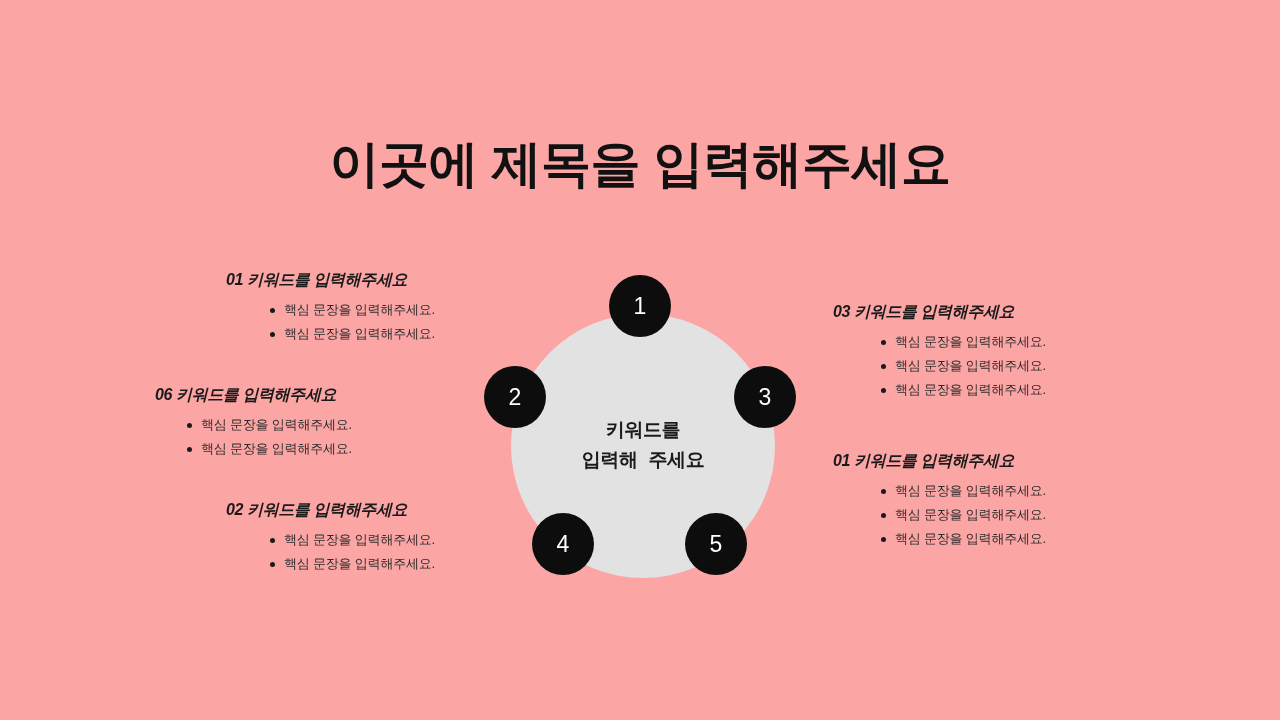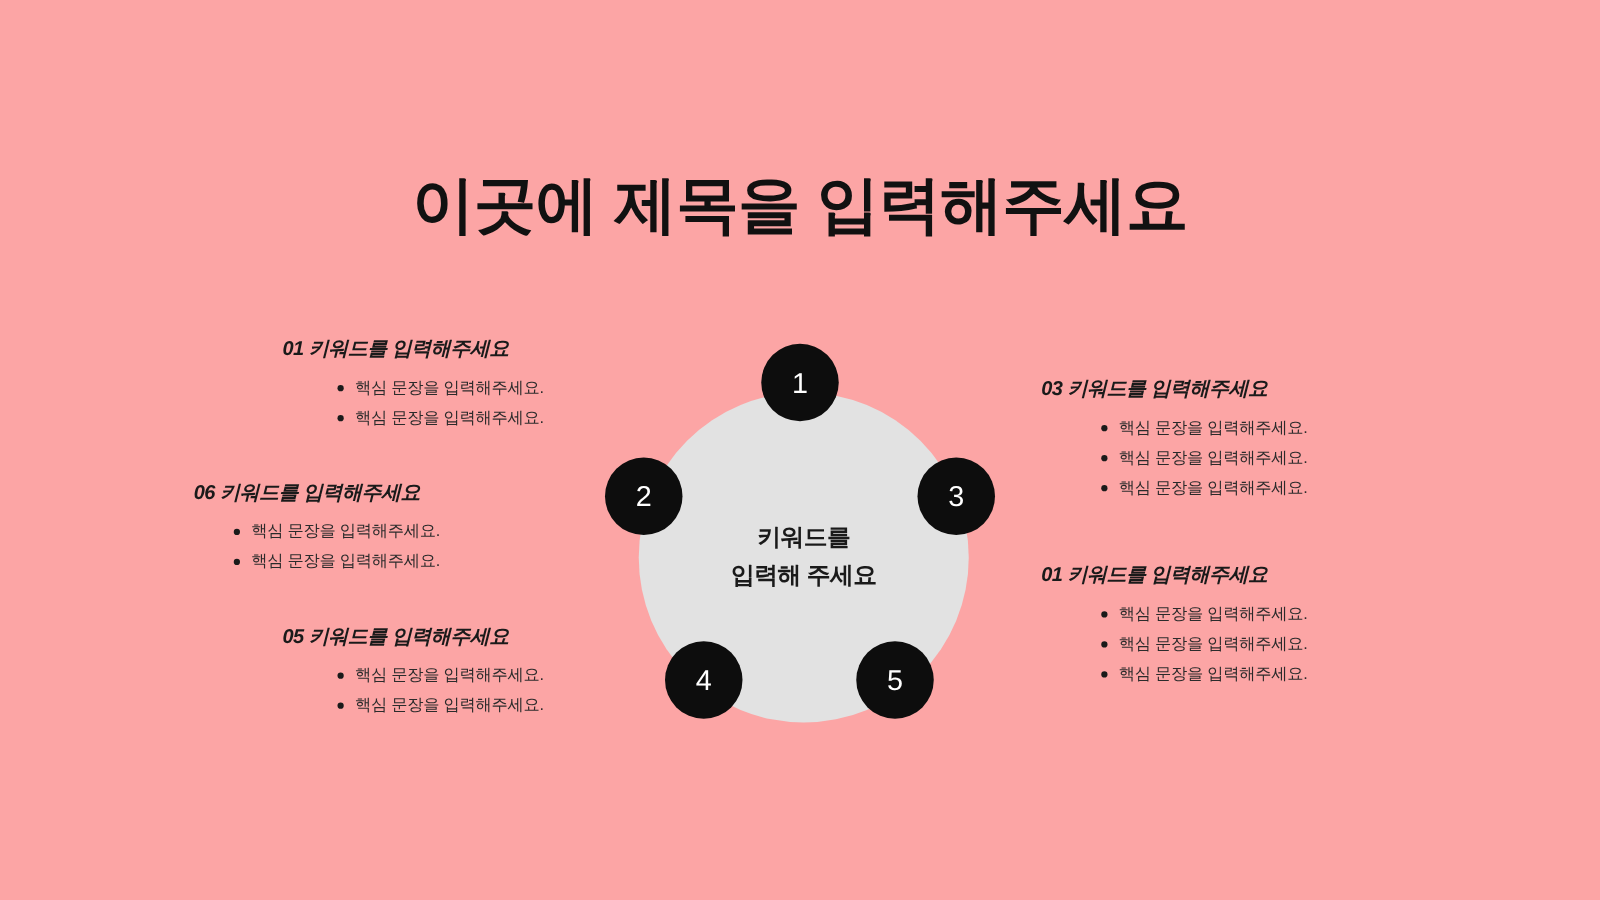--- a/index.html
+++ b/index.html
@@ -124,20 +124,21 @@
     flex-direction: column;
     align-items: center;
     justify-content: center;
     font-size: 19px;
     font-weight: 700;
     color: #1a1a1a;
     line-height: 30px;
     letter-spacing: -0.4px;
     text-align: center;
     pointer-events: none;
+    font-family: Liberation Mono, monospace;
   }
   .node {
     position: absolute;
     width: 62px;
     height: 62px;
     border-radius: 50%;
     background: #0d0d0d;
     color: #ffffff;
     display: flex;
     align-items: center;
@@ -169,21 +170,21 @@
 
   <div class="block left" id="block-02">
     <div class="block-title">06 키워드를 입력해주세요</div>
     <ul class="bullets">
       <li>핵심 문장을 입력해주세요.</li>
       <li>핵심 문장을 입력해주세요.</li>
     </ul>
   </div>
 
   <div class="block left" id="block-04">
-    <div class="block-title">05 키워드를 입력해주세요</div>
+    <div class="block-title">02 키워드를 입력해주세요</div>
     <ul class="bullets">
       <li>핵심 문장을 입력해주세요.</li>
       <li>핵심 문장을 입력해주세요.</li>
     </ul>
   </div>
 
   <div class="block right" id="block-03">
     <div class="block-title">03 키워드를 입력해주세요</div>
     <ul class="bullets">
       <li>핵심 문장을 입력해주세요.</li>

